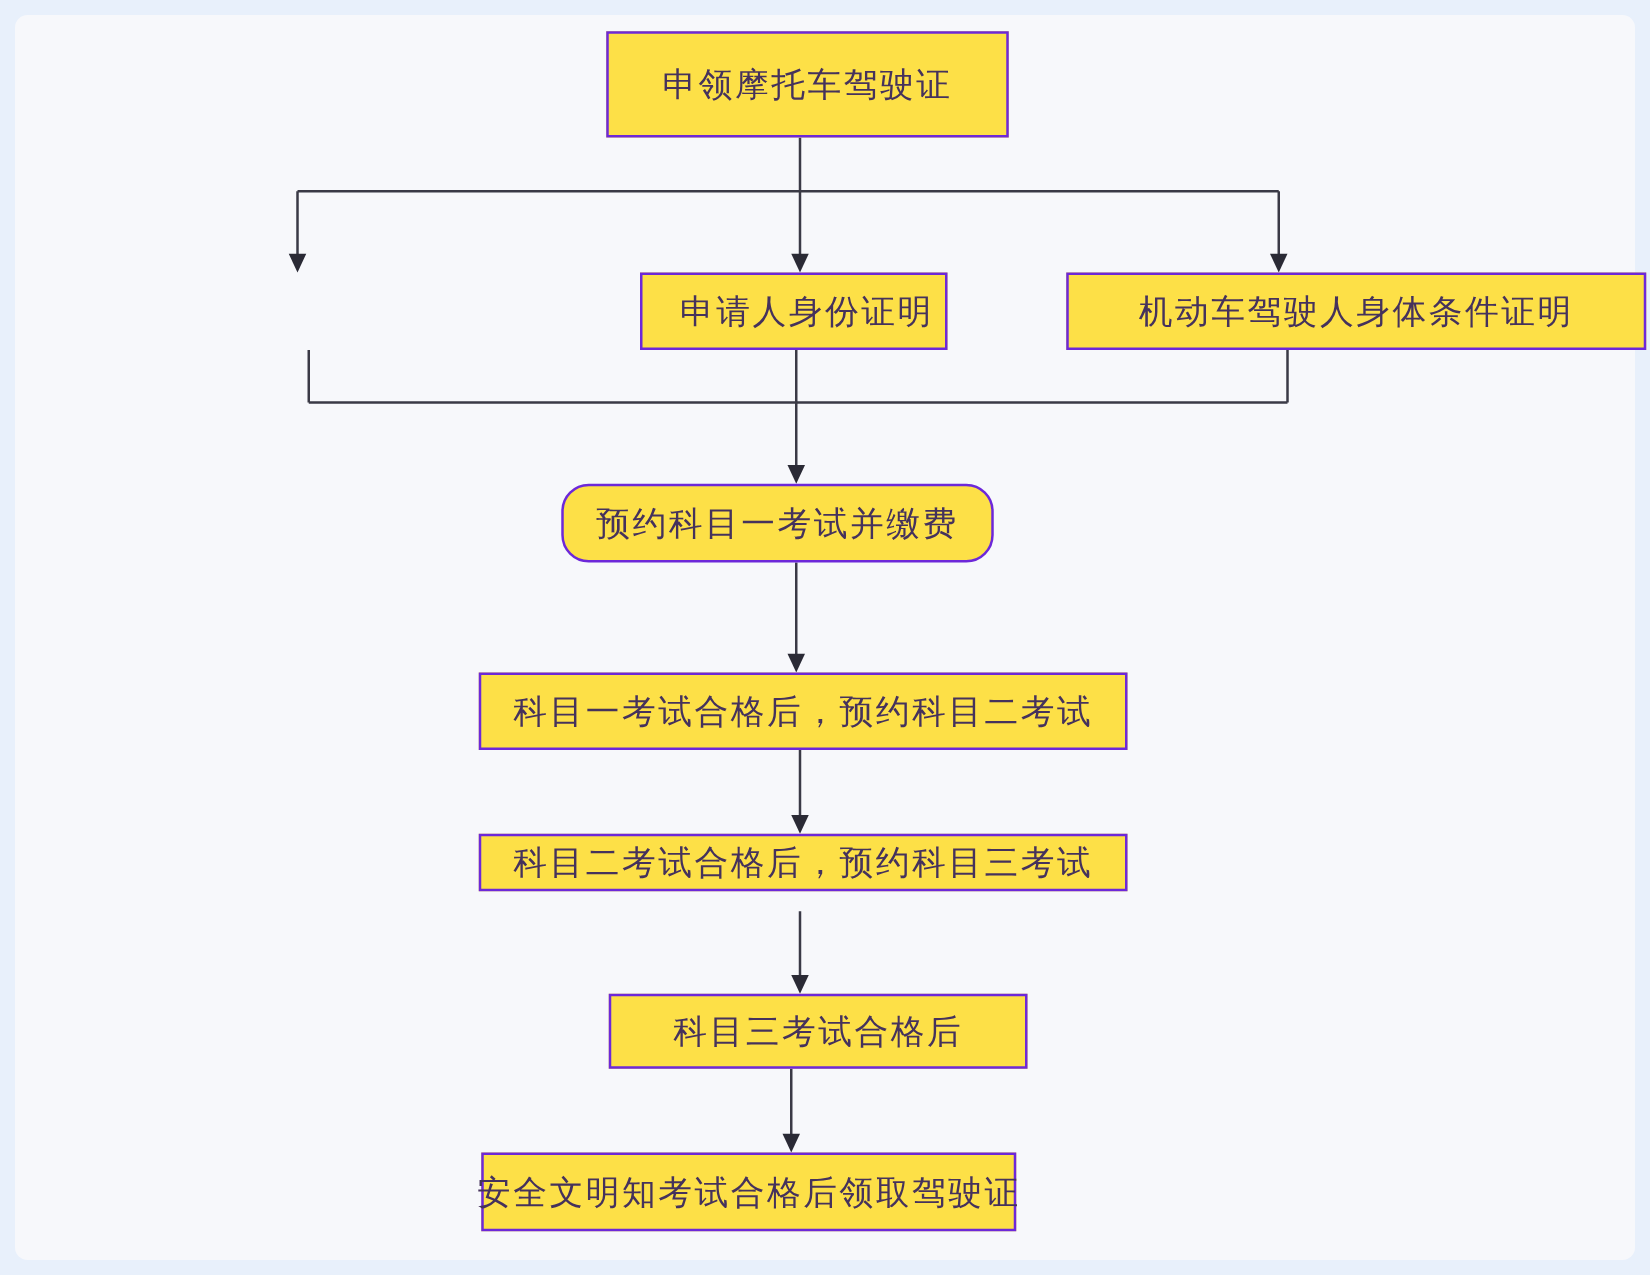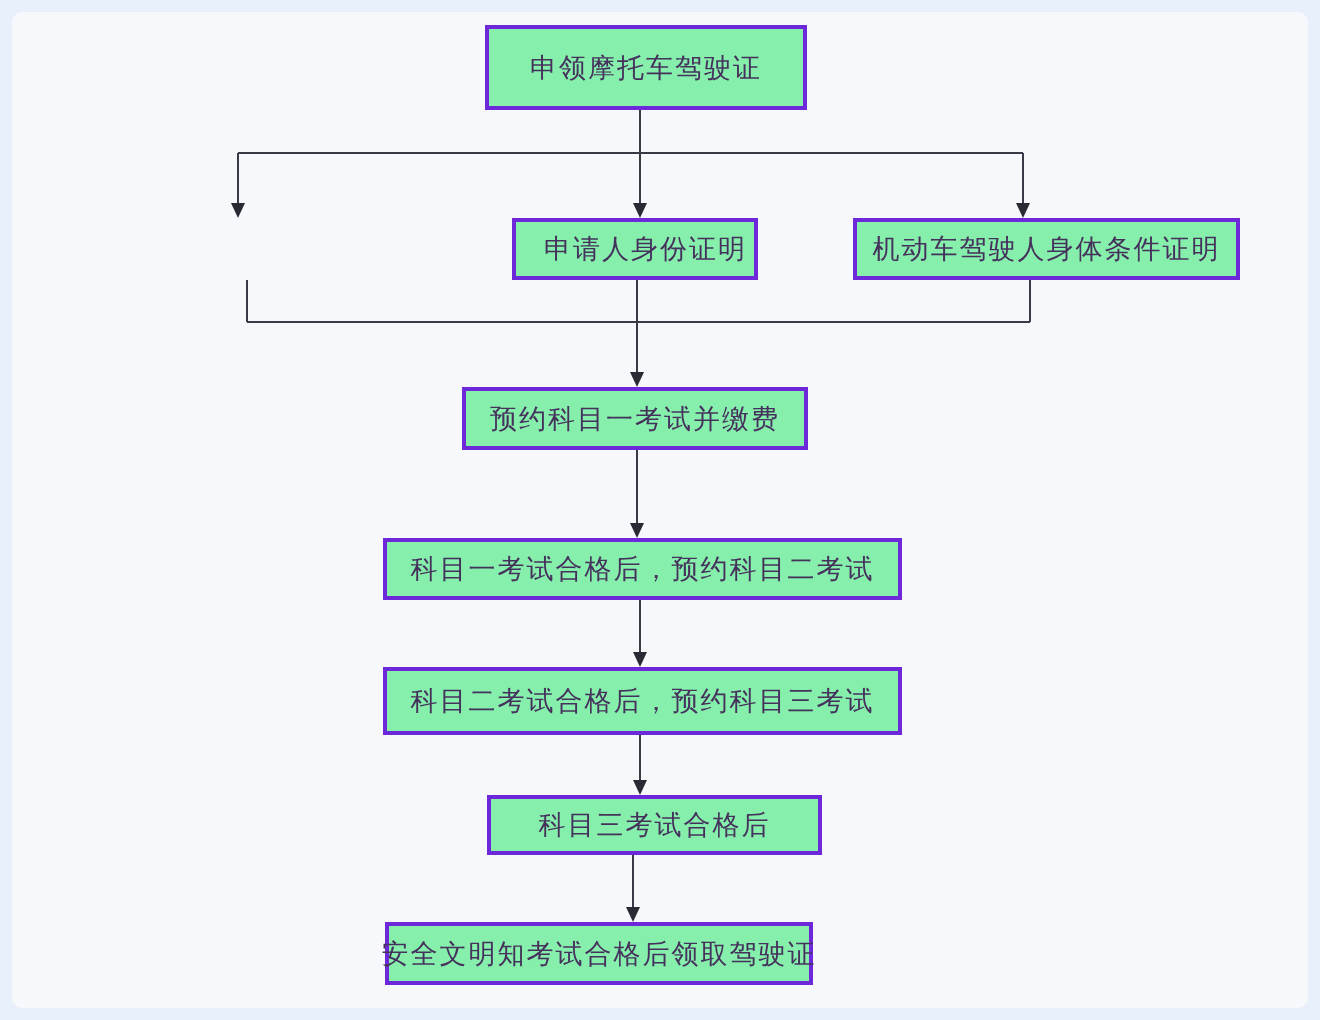--- a/index.html
+++ b/index.html
@@ -28,22 +28,22 @@
   .connector-layer {
     position: absolute;
     left: 0;
     top: 0;
     width: 1320px;
     height: 1020px;
   }
   .node {
     position: absolute;
     box-sizing: border-box;
-    background: #86efac;
-    border: 4px solid #6d28d9;
+    background: #fde047;
+    border: 2px solid #6d28d9;
     display: flex;
     align-items: center;
     justify-content: center;
     color: #45325c;
     font-size: 27px;
     font-weight: 500;
     letter-spacing: 2px;
     white-space: nowrap;
   }
 </style>
@@ -87,24 +87,24 @@
       <polygon points="633,780 647,780 640,795"></polygon>
       <polygon points="626,907 640,907 633,922"></polygon>
     </g>
   </svg>
 
   <div class="node" style="left:485px; top:25px;  width:322px; height:85px;">申领摩托车驾驶证</div>
 
 
   <div class="node" style="left:512px; top:218px; width:246px; height:62px;padding-left:21px;">申请人身份证明</div>
 
-  <div class="node" style="left:853px; top:218px; width:387px; height:62px;">机动车驾驶人身体条件证明</div>
+  <div class="node" style="left:853px; top:218px; width:464px; height:62px;">机动车驾驶人身体条件证明</div>
 
-  <div class="node" style="left:462px; top:387px; width:346px; height:63px;">预约科目一考试并缴费</div>
+  <div class="node" style="left:449px; top:387px; width:346px; height:63px;border-radius:22px;">预约科目一考试并缴费</div>
 
   <div class="node" style="left:383px; top:538px; width:519px; height:62px;">科目一考试合格后，预约科目二考试</div>
 
-  <div class="node" style="left:383px; top:667px; width:519px; height:68px;">科目二考试合格后，预约科目三考试</div>
+  <div class="node" style="left:383px; top:667px; width:519px; height:46px;">科目二考试合格后，预约科目三考试</div>
 
   <div class="node" style="left:487px; top:795px; width:335px; height:60px;">科目三考试合格后</div>
 
   <div class="node" style="left:385px; top:922px; width:428px; height:63px;">安全文明知考试合格后领取驾驶证</div>
 </div>
 
 </body></html>

